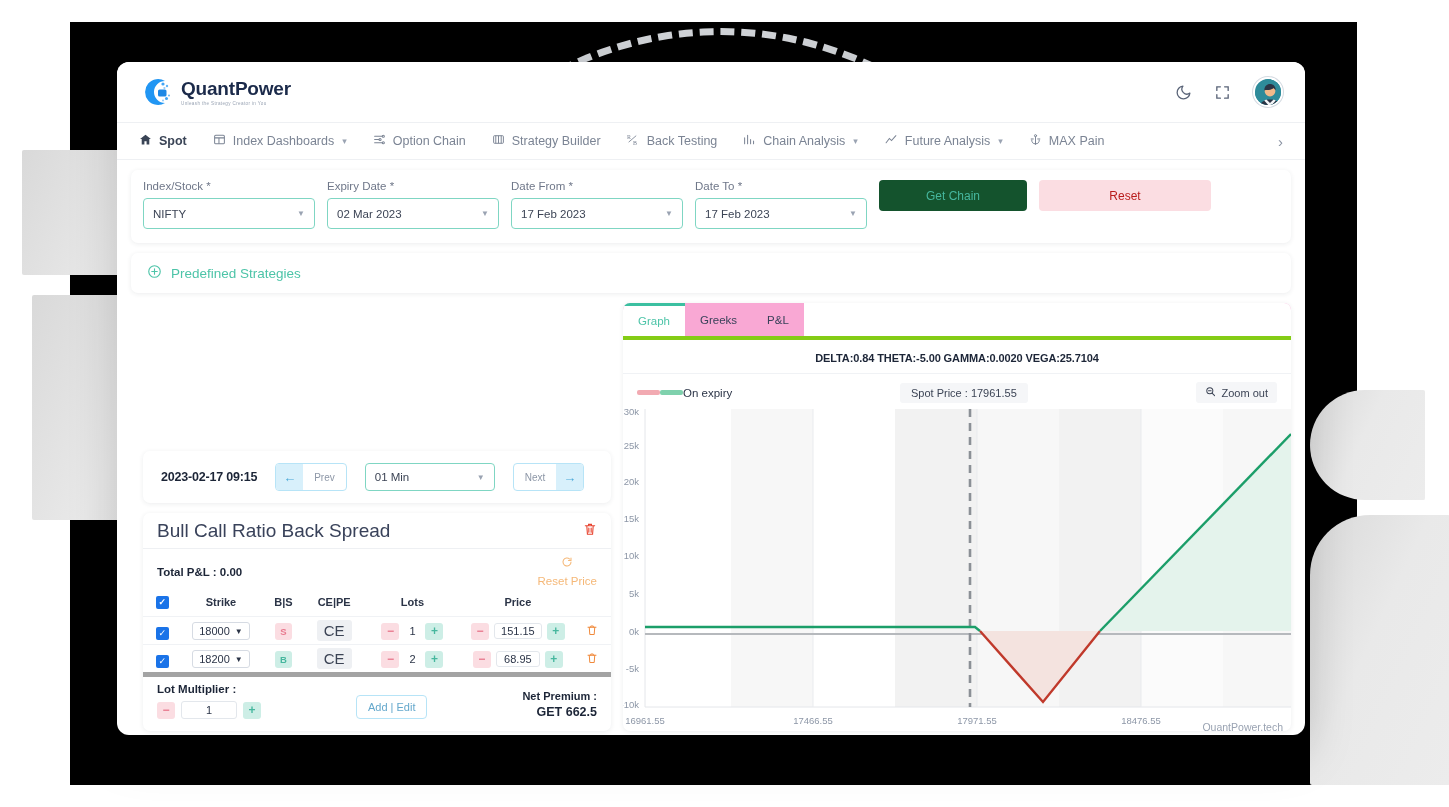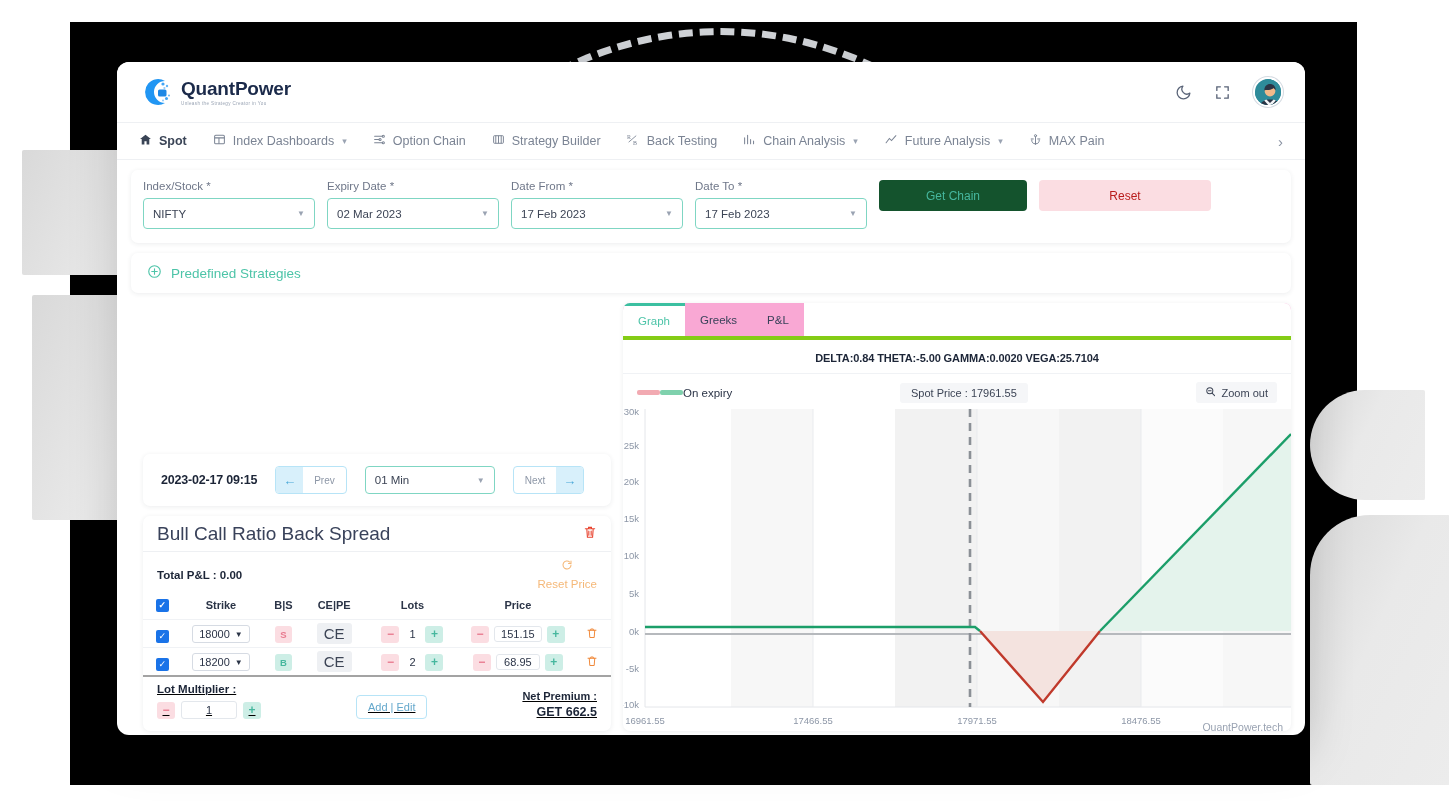--- a/index.html
+++ b/index.html
@@ -122,21 +122,21 @@
   .bs-b { background:#cdeee6; color:#46b79e; }
   .cepe-pill { background:#eef0f3; color:#3c4455; border-radius:3px; padding:2px 7px; font-size:15px; }
   .stepper { display:inline-flex; align-items:center; gap:5px; }
   .step-btn { width:18px; height:17px; border-radius:3px; display:inline-flex; align-items:center; justify-content:center; font-size:12px; cursor:pointer; font-weight:600; line-height:1; }
   .step-minus { background:#fbdde2; color:#e8798e; }
   .step-plus { background:#cdeee6; color:#46b79e; }
   .step-val { min-width:16px; font-size:11px; color:#2b3447; text-align:center; }
   .step-val.boxed { border:1px solid #e3e7ec; border-radius:3px; padding:1px 6px; min-width:44px; }
   .del-icon { cursor:pointer; }
 
-  #footer-row { display:flex; align-items:flex-end; padding:6px 14px 12px; border-top:2px solid #a3a3a3;text-decoration:underline; }
+  #footer-row { display:flex; align-items:flex-end; padding:6px 14px 12px; border-top:5px solid #a3a3a3; }
   #lot-mult-label { font-size:11.5px; font-weight:700; color:#1c2537; margin-bottom:6px; }
   #lot-mult-stepper { display:flex; align-items:center; gap:6px; }
   #lot-mult-val { border:1px solid #e3e7ec; border-radius:3px; padding:2px 16px; font-size:11px; color:#2b3447; min-width:56px; text-align:center; }
   #add-edit-btn {
     border:1px solid #b7e4f7; border-radius:4px; background:#fff; color:#64a8cc;
     font-size:11px; padding:5px 11px; cursor:pointer; margin:0 auto;
   }
   #net-prem { text-align:right; }
   #net-prem-label { font-size:11px; font-weight:700; color:#1c2537; }
   #net-prem-val { font-size:12.5px; font-weight:700; color:#1c2537; margin-top:3px; }

